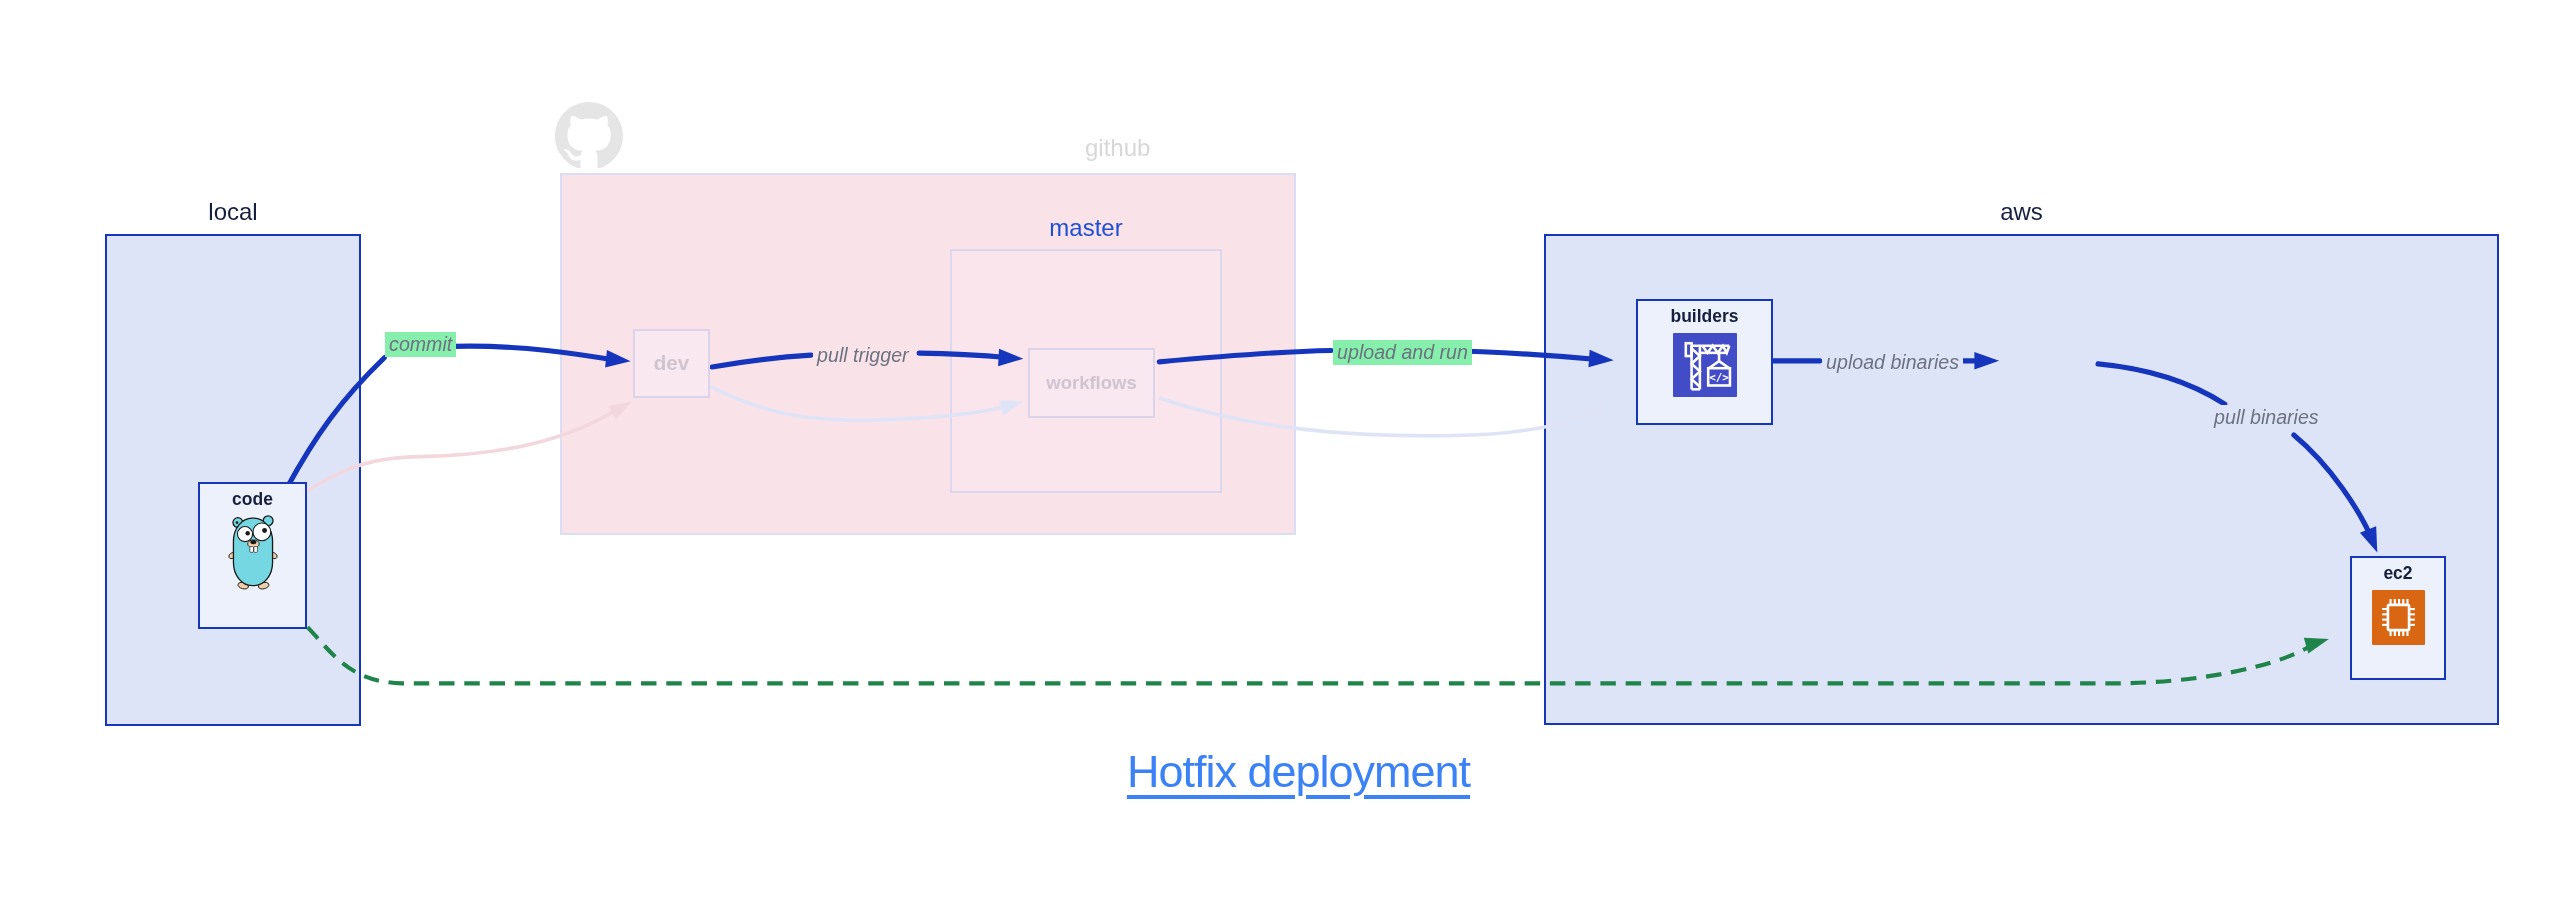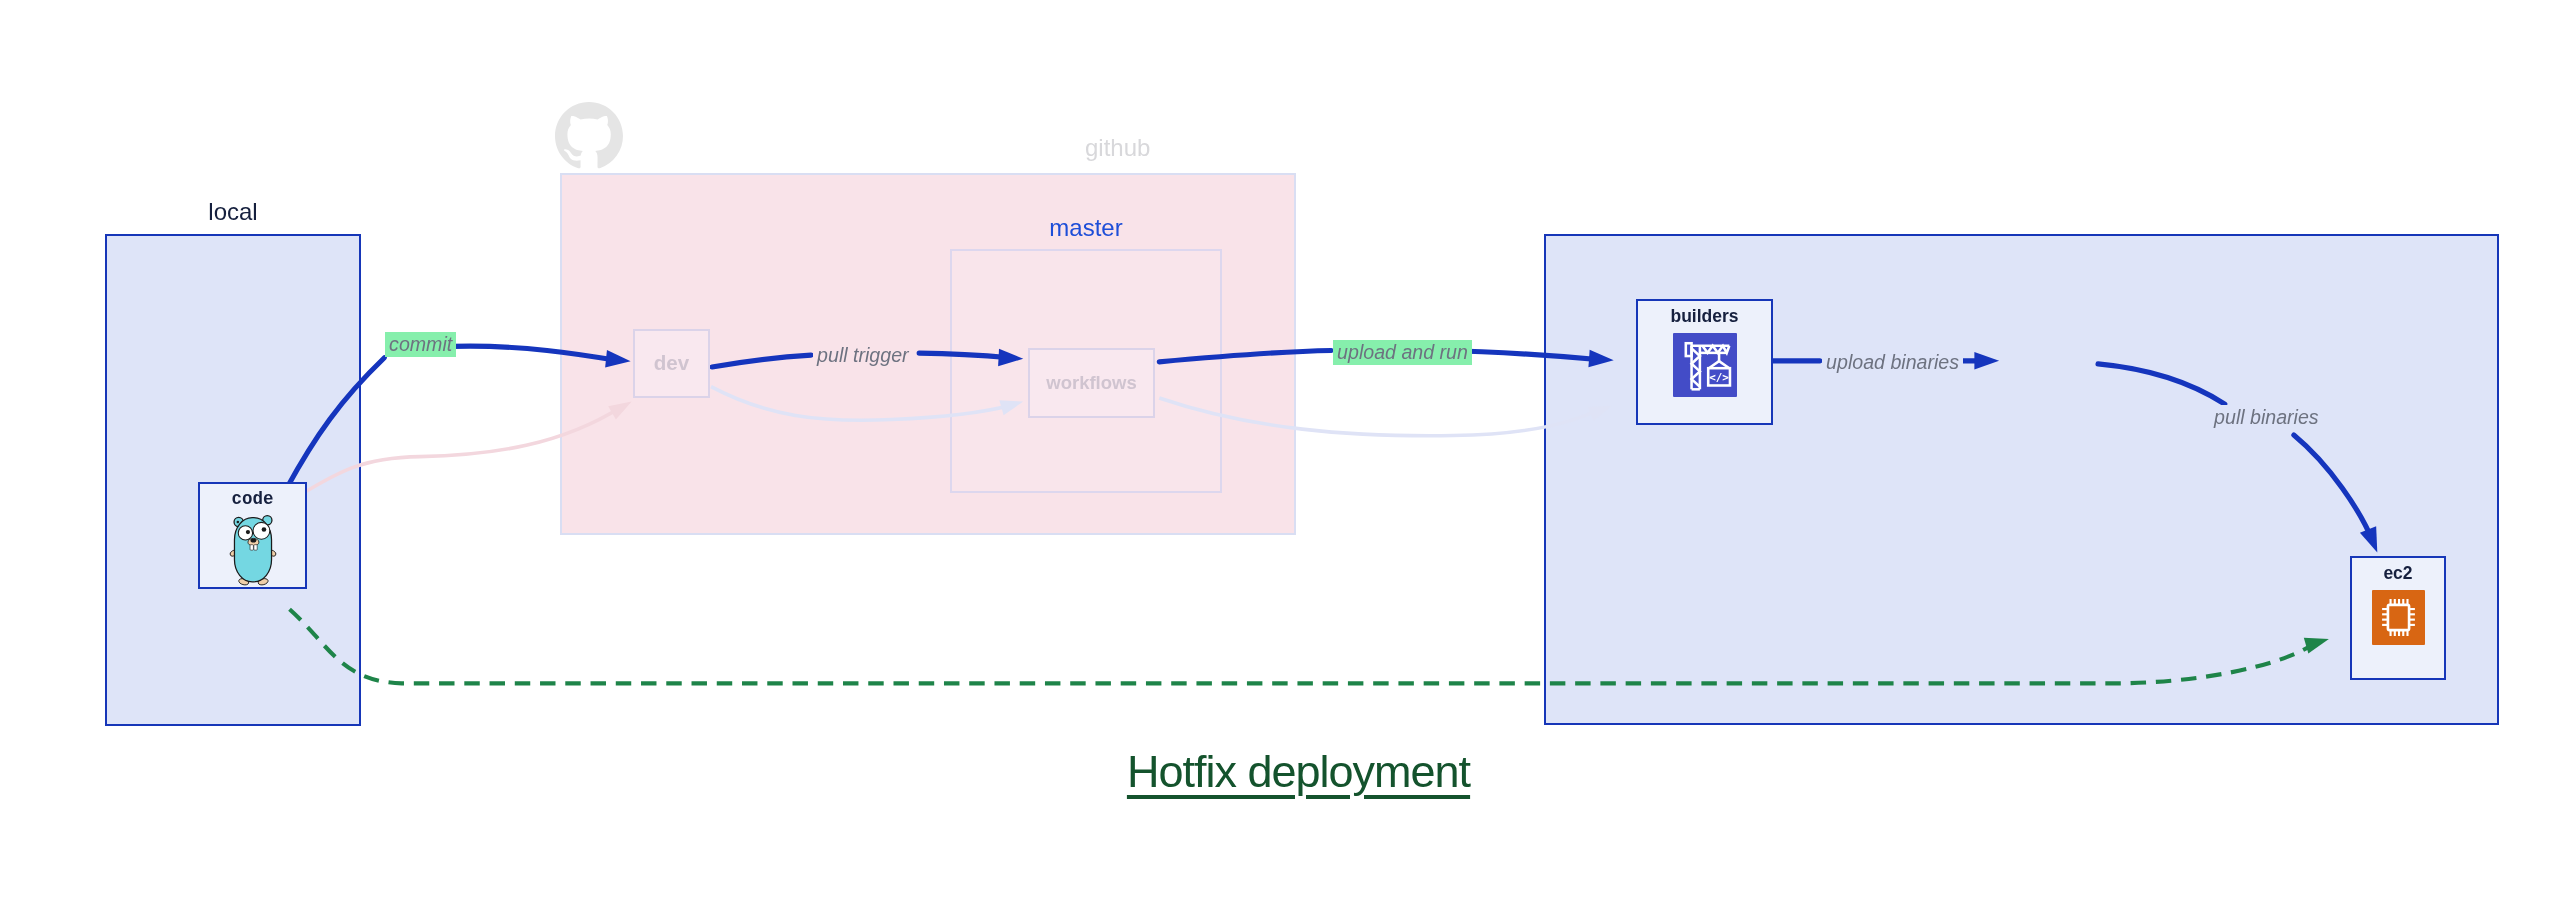--- a/index.html
+++ b/index.html
@@ -23,21 +23,21 @@
   .iconbox{border-radius:1px;display:flex;align-items:center;justify-content:center;margin-top:6.2px;}
 
   
   .edge-label{font-size:19.6px;font-style:italic;color:#6d7280;line-height:1.15;padding:1px 4.1px;white-space:nowrap;z-index:4;}
   .bg-white{background:#86efac;}
   .bg-pink{background:#f9e3e9;}
   .bg-lav{background:#dee4f8;}
 
   .svg-layer{position:absolute;left:0;top:0;z-index:2;}
 
-  .title{font-size:45px;color:#14532d;font-weight:500;letter-spacing:-1px;text-align:center;
+  .title{font-size:45px;color:#3b82f6;font-weight:500;letter-spacing:-1px;text-align:center;
          text-decoration:underline;text-decoration-thickness:4.1px;text-underline-offset:8.2px;z-index:1;}
 </style>
 </head>
 <body>
 
 <div class="canvas">
 
   <div class="abs group-blue" style="left:105px;top:234px;width:256px;height:492px;"></div>
   <span class="abs group-label" style="left:105px;top:199px;width:256px;">local</span>
 
@@ -45,20 +45,21 @@
   <span class="abs group-label-faded" style="left:1085px;top:135px;width:206px;text-align:left;">github</span>
 
   <svg class="abs" style="left:555px;top:102px;" width="68" height="68" viewBox="0 0 16 16">
     <path fill="#e5e5e5" d="M8 0C3.58 0 0 3.58 0 8c0 3.54 2.29 6.53 5.47 7.59.4.07.55-.17.55-.38 0-.19-.01-.82-.01-1.49-2.01.37-2.53-.49-2.69-.94-.09-.23-.48-.94-.82-1.13-.28-.15-.68-.52-.01-.53.63-.01 1.08.58 1.23.82.72 1.21 1.87.87 2.33.66.07-.52.28-.87.51-1.07-1.78-.2-3.64-.89-3.64-3.95 0-.87.31-1.59.82-2.15-.08-.2-.36-1.02.08-2.12 0 0 .67-.21 2.2.82.64-.18 1.32-.27 2-.27.68 0 1.36.09 2 .27 1.53-1.04 2.2-.82 2.2-.82.44 1.1.16 1.92.08 2.12.51.56.82 1.27.82 2.15 0 3.07-1.87 3.75-3.65 3.95.29.25.54.73.54 1.48 0 1.07-.01 1.93-.01 2.2 0 .21.15.46.55.38A8.01 8.01 0 0 0 16 8c0-4.42-3.58-8-8-8z"></path>
   </svg>
 
   <div class="abs group-master" style="left:950px;top:249px;width:272px;height:244px;"></div>
   <span class="abs group-label-faded" style="left:950px;top:215px;width:272px;text-align:center;color:#1d4ed8;">master</span>
 
   <div class="abs group-blue" style="left:1544px;top:234px;width:955px;height:491px;"></div>
+  <span class="abs group-label" style="left:1544px;top:199px;width:955px;">aws</span>
 
   <svg class="svg-layer" width="2604" height="902" viewBox="0 0 5054 1750" fill="none">
 
     <g stroke="#f3d7de" stroke-width="7">
       <path d="M 562 973 C 660 912 705 888 815 886 C 960 883 1090 862 1205 790"></path>
     </g>
     <path d="M0 0 L-44 -15 L-44 15 Z" fill="#f3d7de" transform="translate(1226,779) rotate(-30)"></path>
 
     <g stroke="#dfe3f6" stroke-width="7">
       <path d="M 1380 750 C 1490 808 1590 820 1730 814 C 1840 809 1910 800 1962 786"></path>
@@ -99,21 +100,21 @@
       <path d="M 4452 844 C 4522 902 4582 992 4606 1052"></path>
     </g>
     <path d="M0 0 L-48 -17 L-48 17 Z" fill="#1535bd" transform="translate(4614,1072) rotate(68)"></path>
 
     <g stroke="#1e8449" stroke-width="8" stroke-dasharray="30 19">
       <path d="M 562 1182 C 640 1252 660 1322 780 1326 L 4100 1326 C 4260 1326 4420 1295 4490 1250"></path>
     </g>
     <path d="M0 0 L-46 -16 L-46 16 Z" fill="#1e8449" transform="translate(4520,1240) rotate(-16)"></path>
   </svg>
 
-  <div class="abs node" style="left:179px;top:482px;width:109px;height:107px;font-family:Liberation Mono, monospace;">
+  <div class="abs node" style="left:179px;top:482px;width:109px;height:147px;">
     <span class="node-label">code</span>
     <svg width="54" height="80" viewBox="0 0 120 180" style="margin-top:1px;">
       <circle cx="26" cy="26" r="11" fill="#74d7e2" stroke="#1b1b1b" stroke-width="3"></circle>
       <circle cx="94" cy="22" r="11" fill="#74d7e2" stroke="#1b1b1b" stroke-width="3"></circle>
       <circle cx="24" cy="26" r="3" fill="#1b1b1b"></circle>
       <ellipse cx="14" cy="100" rx="9" ry="6" fill="#f0cfa8" stroke="#1b1b1b" stroke-width="2" transform="rotate(-30 14 100)"></ellipse>
       <ellipse cx="106" cy="100" rx="9" ry="6" fill="#f0cfa8" stroke="#1b1b1b" stroke-width="2" transform="rotate(30 106 100)"></ellipse>
       <ellipse cx="38" cy="168" rx="12" ry="7" fill="#f0cfa8" stroke="#1b1b1b" stroke-width="2" transform="rotate(15 38 168)"></ellipse>
       <ellipse cx="84" cy="168" rx="12" ry="7" fill="#f0cfa8" stroke="#1b1b1b" stroke-width="2" transform="rotate(-15 84 168)"></ellipse>
       <rect x="16" y="16" width="88" height="152" rx="42" ry="52" fill="#74d7e2" stroke="#1b1b1b" stroke-width="3"></rect>

